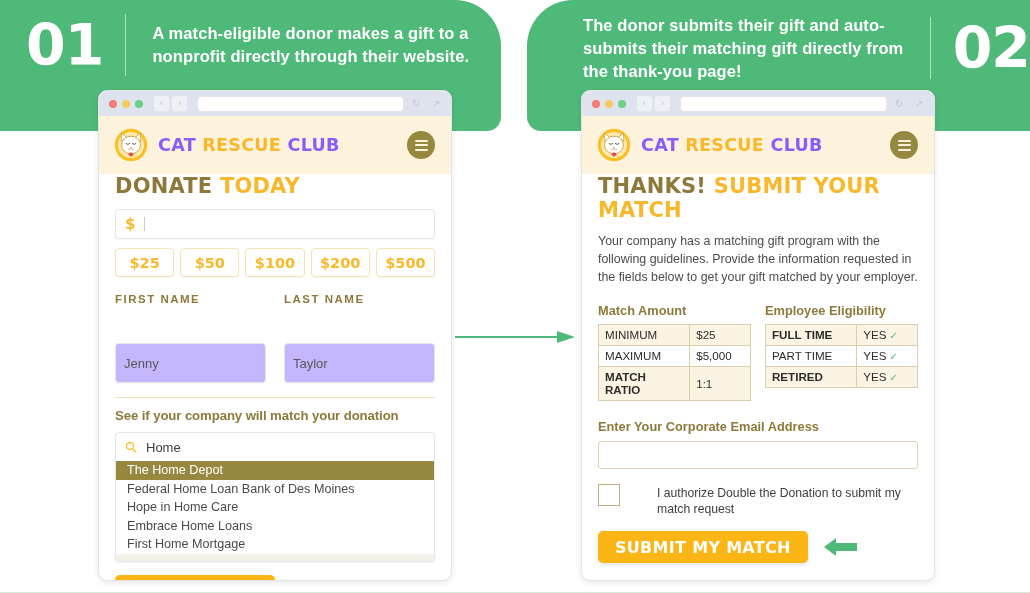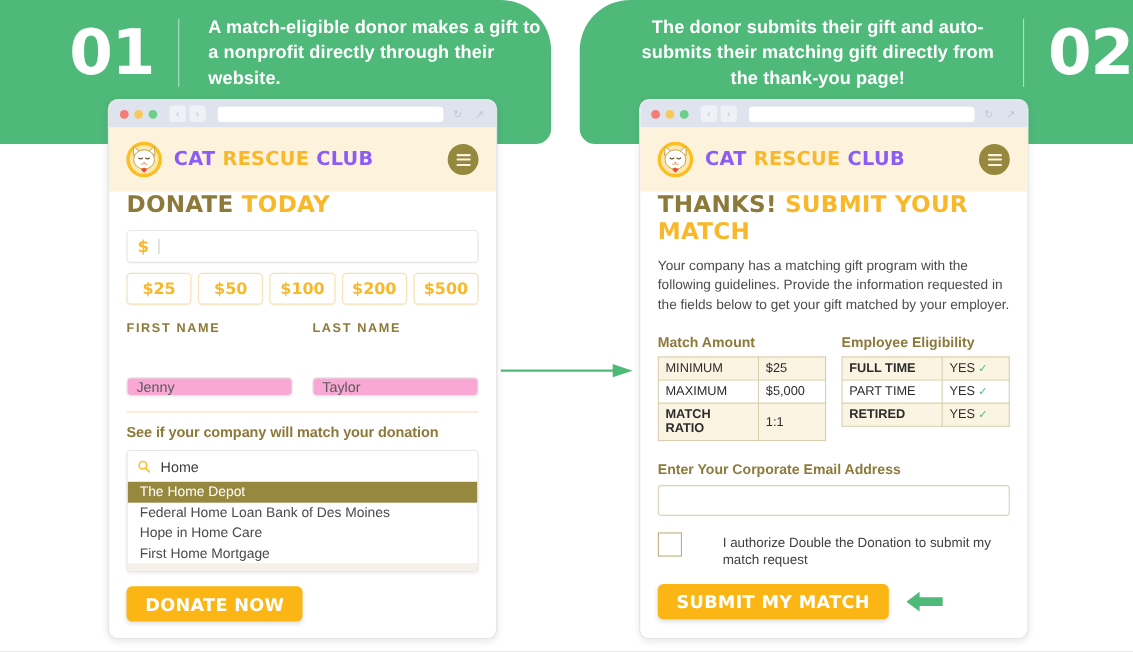--- a/index.html
+++ b/index.html
@@ -15,39 +15,39 @@
   .banner {
     position: absolute; top: 0; height: 131px;
     background: #4fb97a;
     display: flex; align-items: flex-start;
     overflow: hidden;
   }
   .banner-left  { left: 0;   width: 501px; border-top-right-radius: 46px; border-bottom-right-radius: 14px; }
   .banner-right { left: 527px; width: 503px; border-top-left-radius: 46px; border-bottom-left-radius: 14px; }
 
   .banner-inner { display: flex; align-items: center; padding-top: 14px; width: 100%; }
-  .banner-left .banner-inner  { padding-left: 63px; }
+  .banner-left .banner-inner  { padding-left: 26px; }
   .banner-right .banner-inner { padding-left: 56px; }
 
   .step-num {
     color: #ffffff;
     font-size: 57px; font-weight: 700;
     letter-spacing: -1px;
     line-height: 1;
     font-family: "DejaVu Sans", sans-serif;
   }
   .divider-v { width: 2px; height: 62px; background: rgba(255,255,255,.55); }
   .banner-left .divider-v  { margin: 0 26px 0 22px; }
   .banner-right .divider-v { margin: 0 22px 0 26px; }
 
   .step-text {
     color: #ffffff; font-size: 16.5px; font-weight: 700;
     line-height: 1.38; letter-spacing: .1px;
   }
-  .banner-right .step-text { text-align: center; }
+  .banner-right .step-text { text-align: left; }
 
   
   .browser {
     position: absolute;
     background: #ffffff;
     border: 1px solid #e4e4e4;
     border-radius: 9px;
     box-shadow: 0 2px 7px rgba(0,0,0,.09);
     overflow: hidden;
   }
@@ -117,21 +117,21 @@
     justify-content: center; box-shadow: 0 1px 2px rgba(0,0,0,.04);
   }
 
   .names { display: flex; gap: 18px; margin-top: 16px; }
   .field { flex: 1; }
   .flabel {
     color: #8d7a3b; font-size: 11.5px; font-weight: 700; letter-spacing: 1.5px;
     margin-bottom: 6px;
   }
   .finput {
-    height: 17px; border: 1px solid #e6e6e6; border-radius: 4px; background: #f9a8d4;
+    height: 40px; border: 1px solid #e6e6e6; border-radius: 4px; background: #c4b5fd;
     display: flex; align-items: center; padding: 0 8px; color: #5a5a5a; font-size: 13px;
     box-shadow: 0 1px 2px rgba(0,0,0,.04);
     margin-top: 38px;
   }
 
   .rule { height: 1px; background: #f3e3bd; margin: 14px 0 10px 0; }
 
   .match-q { color: #8d7a3b; font-size: 13.2px; font-weight: 700; letter-spacing: -.1px; }
 
   .search-wrap {
@@ -285,20 +285,21 @@
         <div class="search-row">
           <svg width="12" height="12" viewBox="0 0 16 16">
             <circle cx="6.6" cy="6.6" r="4.6" fill="none" stroke="#fbbf24" stroke-width="1.8"></circle>
             <line x1="10" y1="10.2" x2="14.4" y2="14.6" stroke="#fbbf24" stroke-width="1.9" stroke-linecap="round"></line>
           </svg>
           <span class="q">Home</span>
         </div>
         <div class="opt sel">The Home Depot</div>
         <div class="opt">Federal Home Loan Bank of Des Moines</div>
         <div class="opt">Hope in Home Care</div>
+        <div class="opt">Embrace Home Loans</div>
         <div class="opt">First Home Mortgage</div>
         <div class="search-foot"></div>
       </div>
 
       <div class="cta">DONATE NOW</div>
     </div>
   </div>
 
   <svg class="arrow-mid" viewBox="0 0 122 14">
     <line x1="0" y1="7" x2="104" y2="7" stroke="#4fb97a" stroke-width="2"></line>

